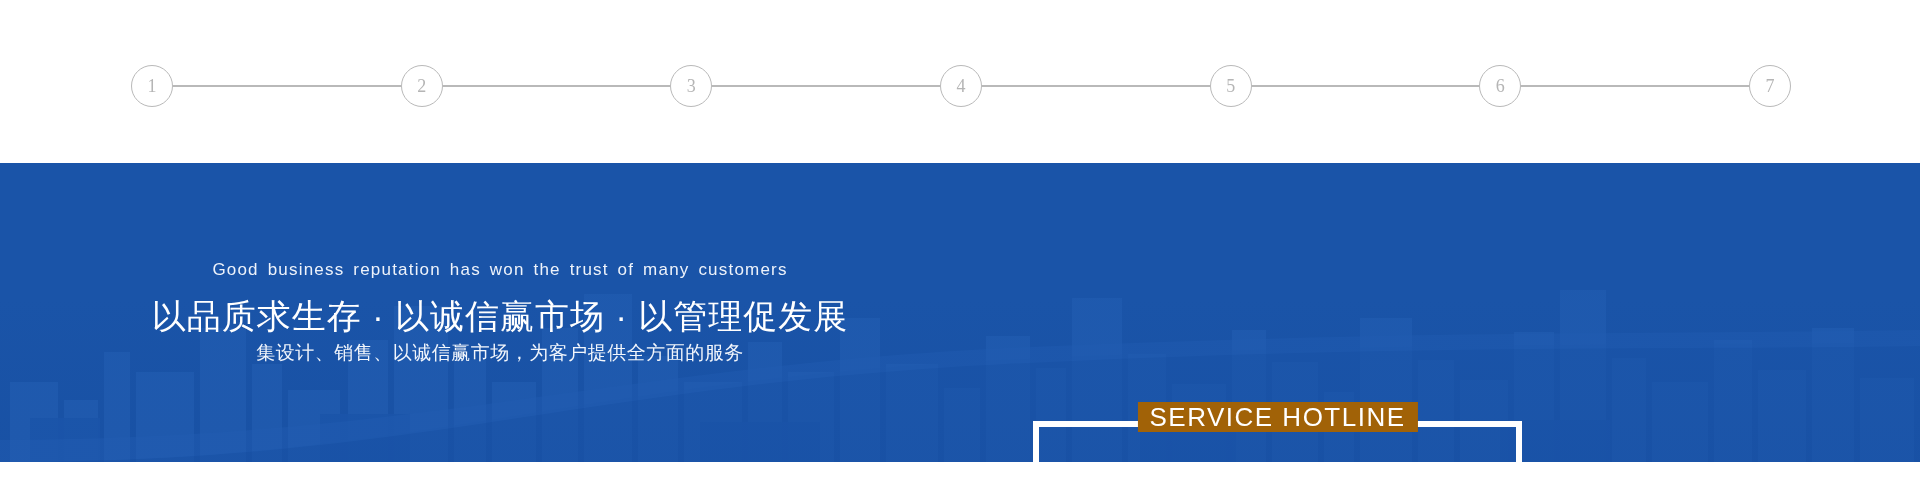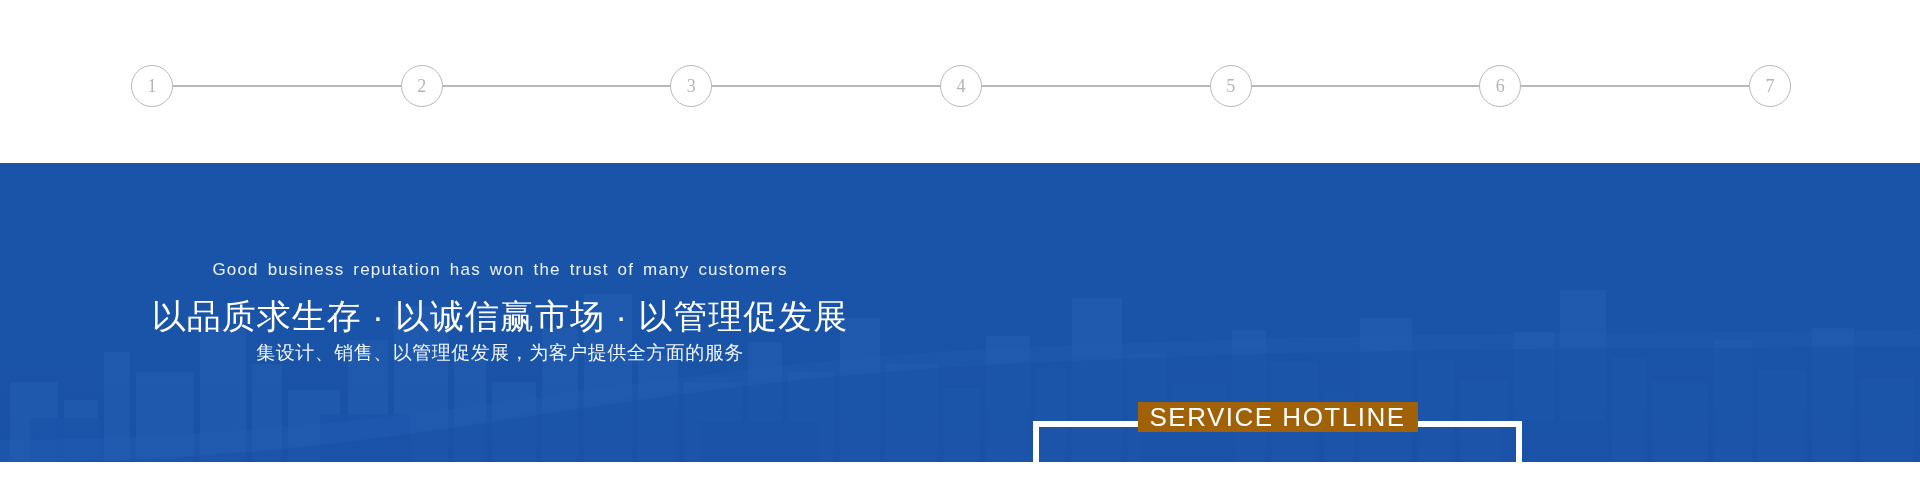--- a/index.html
+++ b/index.html
@@ -301,21 +301,21 @@
     <svg class="road" viewBox="0 0 1920 150" preserveAspectRatio="none">
       <path d="M0,150 C420,150 560,70 1000,48 C1400,28 1700,34 1920,30 L1920,150 Z" fill="#1b55ab"></path>
       <path d="M0,128 C430,126 600,56 1010,36 C1410,18 1710,22 1920,18 L1920,34 C1700,38 1400,32 1005,52 C570,74 420,150 0,150 Z" fill="#2a66bd" opacity="0.7"></path>
     </svg>
 
     <div class="banner-vignette"></div>
 
     <div class="slogan">
       <div class="slogan-en">Good business  reputation has  won  the  trust  of  many  customers</div>
       <div class="slogan-cn-main">以品质求生存 · 以诚信赢市场 · 以管理促发展</div>
-      <div class="slogan-cn-sub">集设计、销售、以管理促发展，为客户提供全方面的服务</div>
+      <div class="slogan-cn-sub">集设计、销售、以诚信赢市场，为客户提供全方面的服务</div>
     </div>
 
     <div class="hotline">
       <div class="hotline-frame"></div>
       <div class="hotline-title">SERVICE  HOTLINE</div>
       <div class="hotline-body">
         <div class="hotline-row">
           <span class="hotline-label">服务热线：</span>
           <span class="hotline-number">183-2660-0068</span>
         </div>

